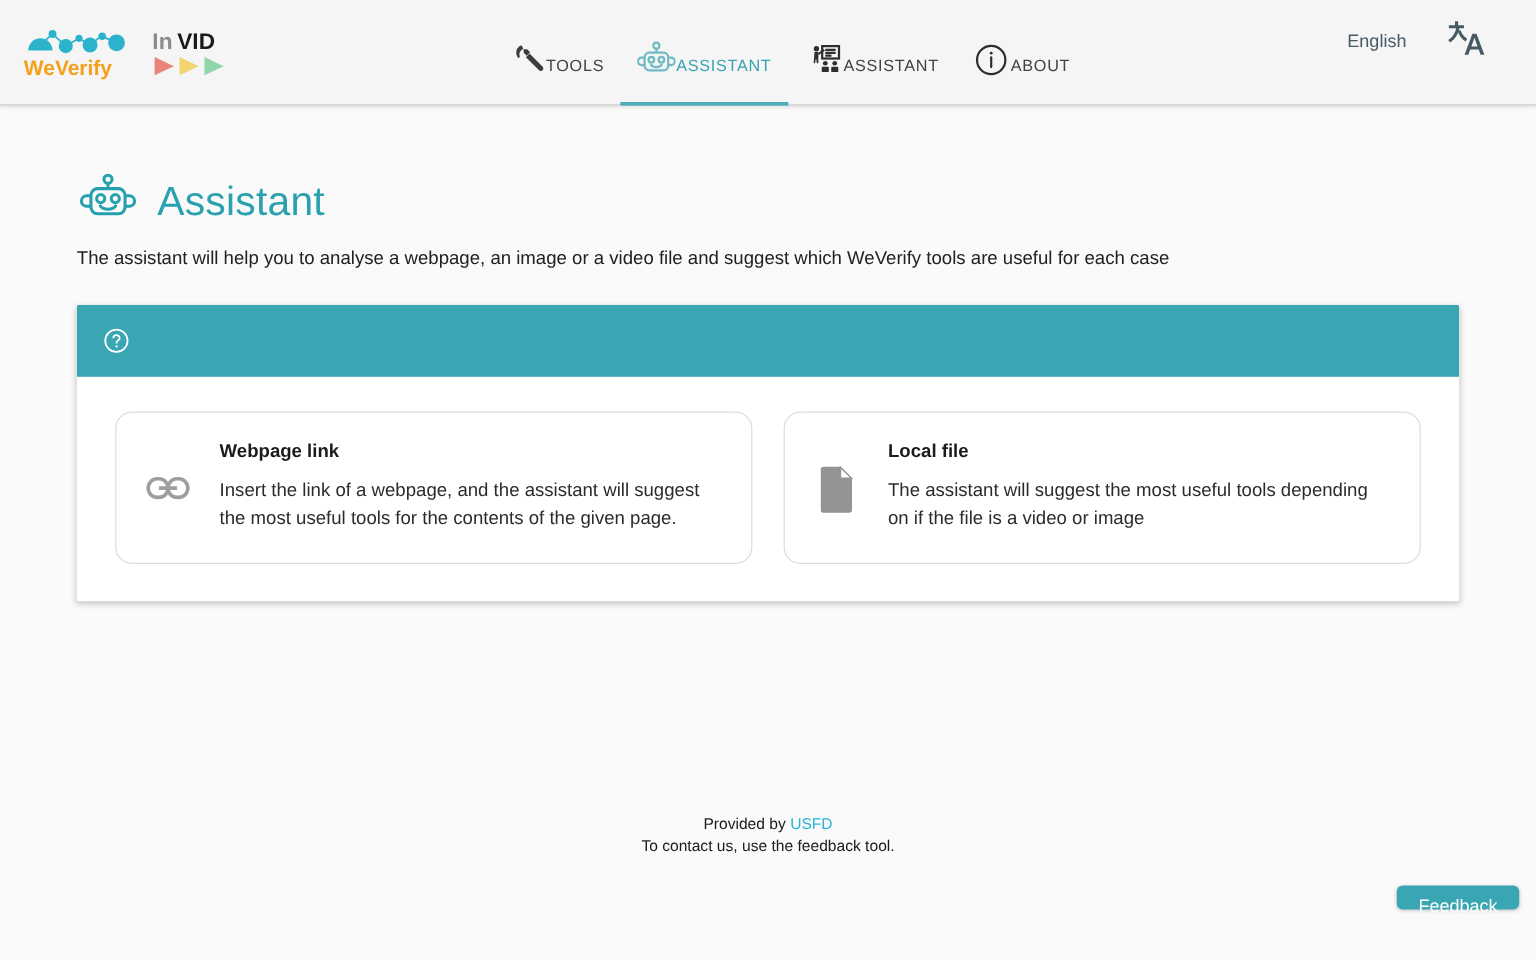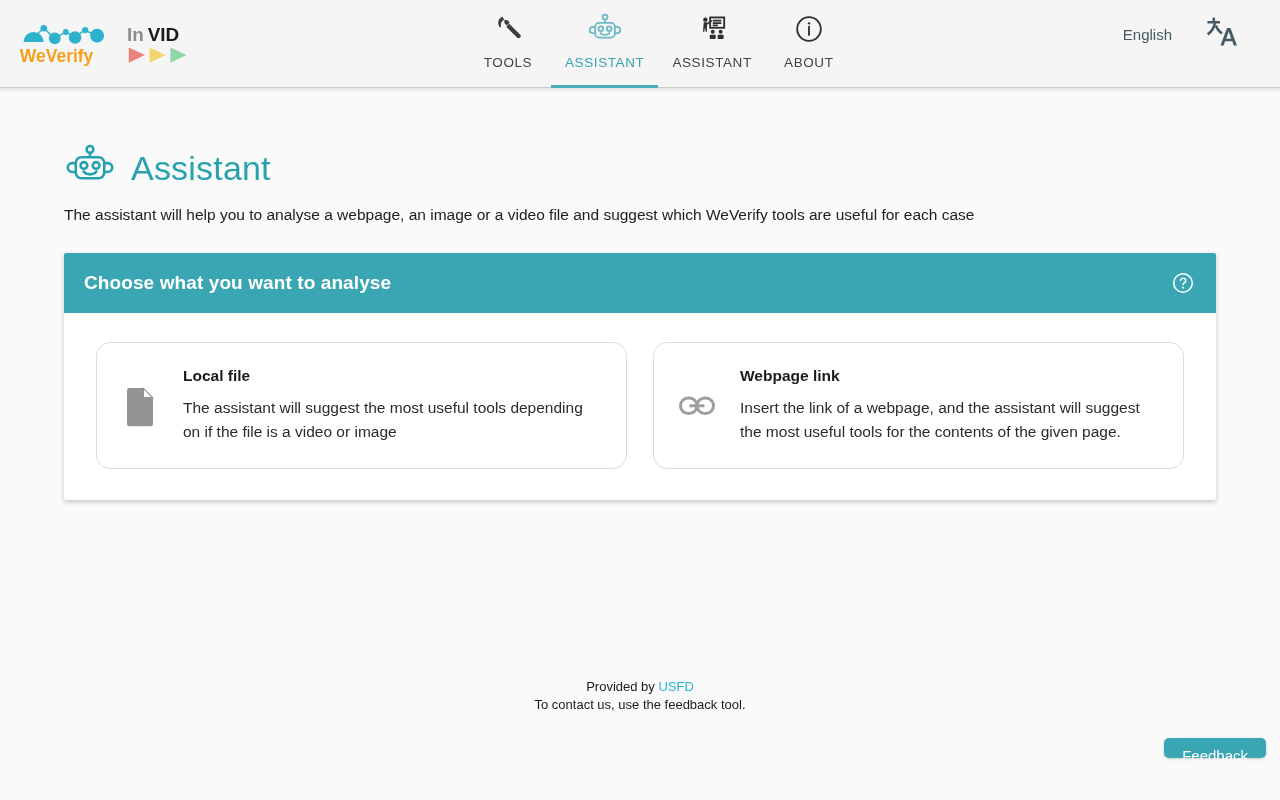--- a/index.html
+++ b/index.html
@@ -38,21 +38,21 @@
     align-items: flex-start;
     gap: 0px;
     height: 88px;
   }
   .nav-item {
     position: relative;
     min-width: 86px;
     padding: 12px 14px 0 14px;
     height: 88px;
     display: flex;
-    flex-direction: column;
+    flex-direction: row;
     align-items: center;
     cursor: pointer;
     text-decoration: none;
   }
   .nav-icon { height: 34px; display: flex; align-items: center; justify-content: center; }
   .nav-label {
     margin-top: 9px;
     font-size: 13.5px;
     letter-spacing: 0.6px;
     color: #424242;
@@ -318,59 +318,58 @@
           <path d="M10.2 16.3 a4.3 3.1 0 0 0 7.6 0" stroke-linecap="round"></path>
         </svg>
       </span>
       <span class="title-text">Assistant</span>
     </div>
 
     <div class="subtitle">The assistant will help you to analyse a webpage, an image or a video file and suggest which WeVerify tools are useful for each case</div>
 
     <div class="panel">
       <div class="panel-header">
-        <span class="panel-title">Choose what you want to analyse</span>
         <span class="help-btn">
           <svg width="24" height="24" viewBox="0 0 24 24" fill="none" stroke="#ffffff" stroke-width="1.5">
             <circle cx="12" cy="12" r="9.3"></circle>
             <path d="M9.4 9.2 a2.7 2.7 0 0 1 5.3 0.7 c0 1.5 -2.2 1.9 -2.5 3.3 l-0.05 0.55" stroke-linecap="round"></path>
             <circle cx="12.1" cy="16.7" r="0.95" fill="#ffffff" stroke="none"></circle>
           </svg>
         </span>
       </div>
 
       <div class="panel-body">
+
+        <div class="option-card card-webpage">
+          <span class="option-icon">
+            <svg width="40" height="34" viewBox="0 0 40 34" fill="none" stroke="#9e9e9e" stroke-width="3.0">
+              <rect x="3.5" y="9.0" width="16.5" height="15.5" rx="7.6"></rect>
+              <rect x="20.0" y="9.0" width="16.5" height="15.5" rx="7.6"></rect>
+              <path d="M12.5 16.8 L27.5 16.8" stroke-width="3.0" stroke-linecap="butt"></path>
+            </svg>
+          </span>
+          <span class="option-text">
+            <div class="option-title">Webpage link</div>
+            <div class="option-desc">Insert the link of a webpage, and the assistant will suggest the most useful tools for the contents of the given page.</div>
+          </span>
+        </div>
 
         <div class="option-card card-local">
           <span class="option-icon">
             <svg width="34" height="42" viewBox="0 0 34 42">
               <path d="M4.0 3.0 h16.0 l10.0 10.0 v26.0 a2.2 2.2 0 0 1 -2.2 2.2 h-21.6 a2.2 2.2 0 0 1 -2.2 -2.2 v-33.8 a2.2 2.2 0 0 1 2.2 -2.2 z" fill="#949494"></path>
               <path d="M20.0 3.0 L30.0 13.0 h-10.0 z" fill="#ffffff"></path>
               <path d="M20.4 3.4 L29.6 12.6 h-9.2 z" fill="#ffffff" stroke="#949494" stroke-width="1.2"></path>
             </svg>
           </span>
           <span class="option-text">
             <div class="option-title">Local file</div>
             <div class="option-desc">The assistant will suggest the most useful tools depending on if the file is a video or image</div>
           </span>
         </div>
-
-        <div class="option-card card-webpage">
-          <span class="option-icon">
-            <svg width="40" height="34" viewBox="0 0 40 34" fill="none" stroke="#9e9e9e" stroke-width="3.0">
-              <rect x="3.5" y="9.0" width="16.5" height="15.5" rx="7.6"></rect>
-              <rect x="20.0" y="9.0" width="16.5" height="15.5" rx="7.6"></rect>
-              <path d="M12.5 16.8 L27.5 16.8" stroke-width="3.0" stroke-linecap="butt"></path>
-            </svg>
-          </span>
-          <span class="option-text">
-            <div class="option-title">Webpage link</div>
-            <div class="option-desc">Insert the link of a webpage, and the assistant will suggest the most useful tools for the contents of the given page.</div>
-          </span>
-        </div>
       </div>
     </div>
   </div>
 
   <div class="footer">
     <div>
       <span>Provided by </span><a href="#">USFD</a>
     </div>
     <div>To contact us, use the feedback tool.</div>
   </div>

